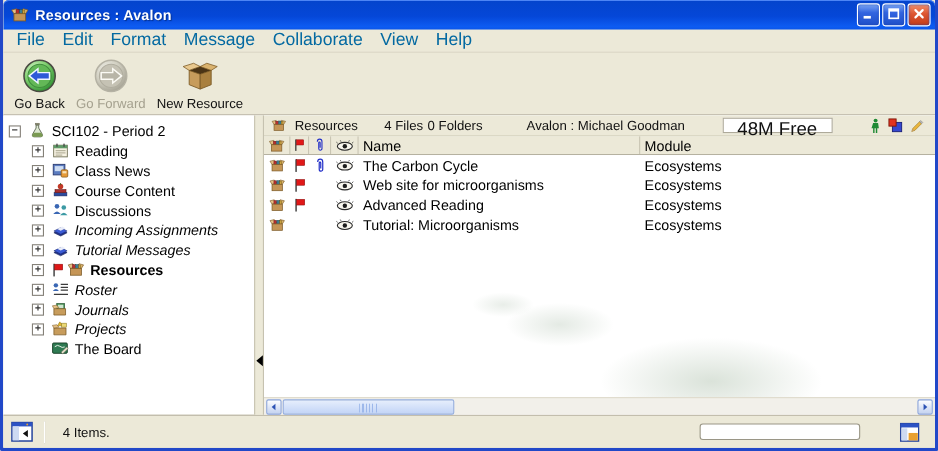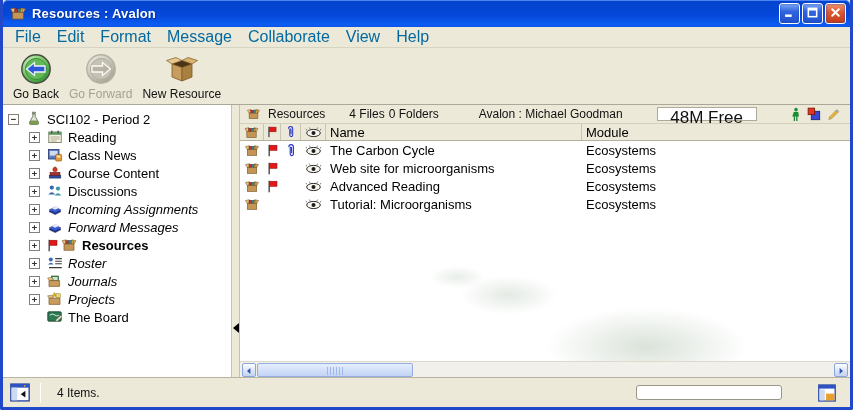--- a/index.html
+++ b/index.html
@@ -267,21 +267,21 @@
             </svg></span>
           <span class="style-italic">Incoming Assignments</span>
         </div>
         <div class="tree-row tree-child">
           <span class="expander">+</span>
           <span class="t-icon"><svg viewBox="0 0 16 16">
               <polygon points="2,10.6 8.2,7.6 14,10.6 8.2,13.6" fill="#24368e" stroke="#101a4e" stroke-width="0.5"></polygon>
               <polygon points="2,9 8.2,6 14,9 8.2,12" fill="#3a5ad4" stroke="#18246e" stroke-width="0.5"></polygon>
               <polygon points="5,7.2 9.5,5 12.6,6.6 8.2,8.8" fill="#e8ecf8"></polygon>
             </svg></span>
-          <span class="style-italic">Forward Messages</span>
+          <span class="style-italic">Tutorial Messages</span>
         </div>
         <div class="tree-row tree-child">
           <span class="expander">+</span>
           <span class="t-flag"><svg viewBox="0 0 11 13">
               <rect x="1.6" y="0.8" width="1.1" height="11.5" fill="#1a1a1a"></rect>
               <rect x="2.7" y="1.2" width="7.3" height="5.2" fill="#e01818" stroke="#8e0d0d" stroke-width="0.5"></rect>
             </svg></span>
           <span class="t-icon"><svg viewBox="0 0 16 16">
               <polygon points="3,7 1,3.8 5.2,2.8 7.6,5.6" fill="#e5c084" stroke="#7b5a26" stroke-width="0.6"></polygon>
               <polygon points="13,7 15,3.8 10.8,2.8 8.4,5.6" fill="#d9b26e" stroke="#7b5a26" stroke-width="0.6"></polygon>

